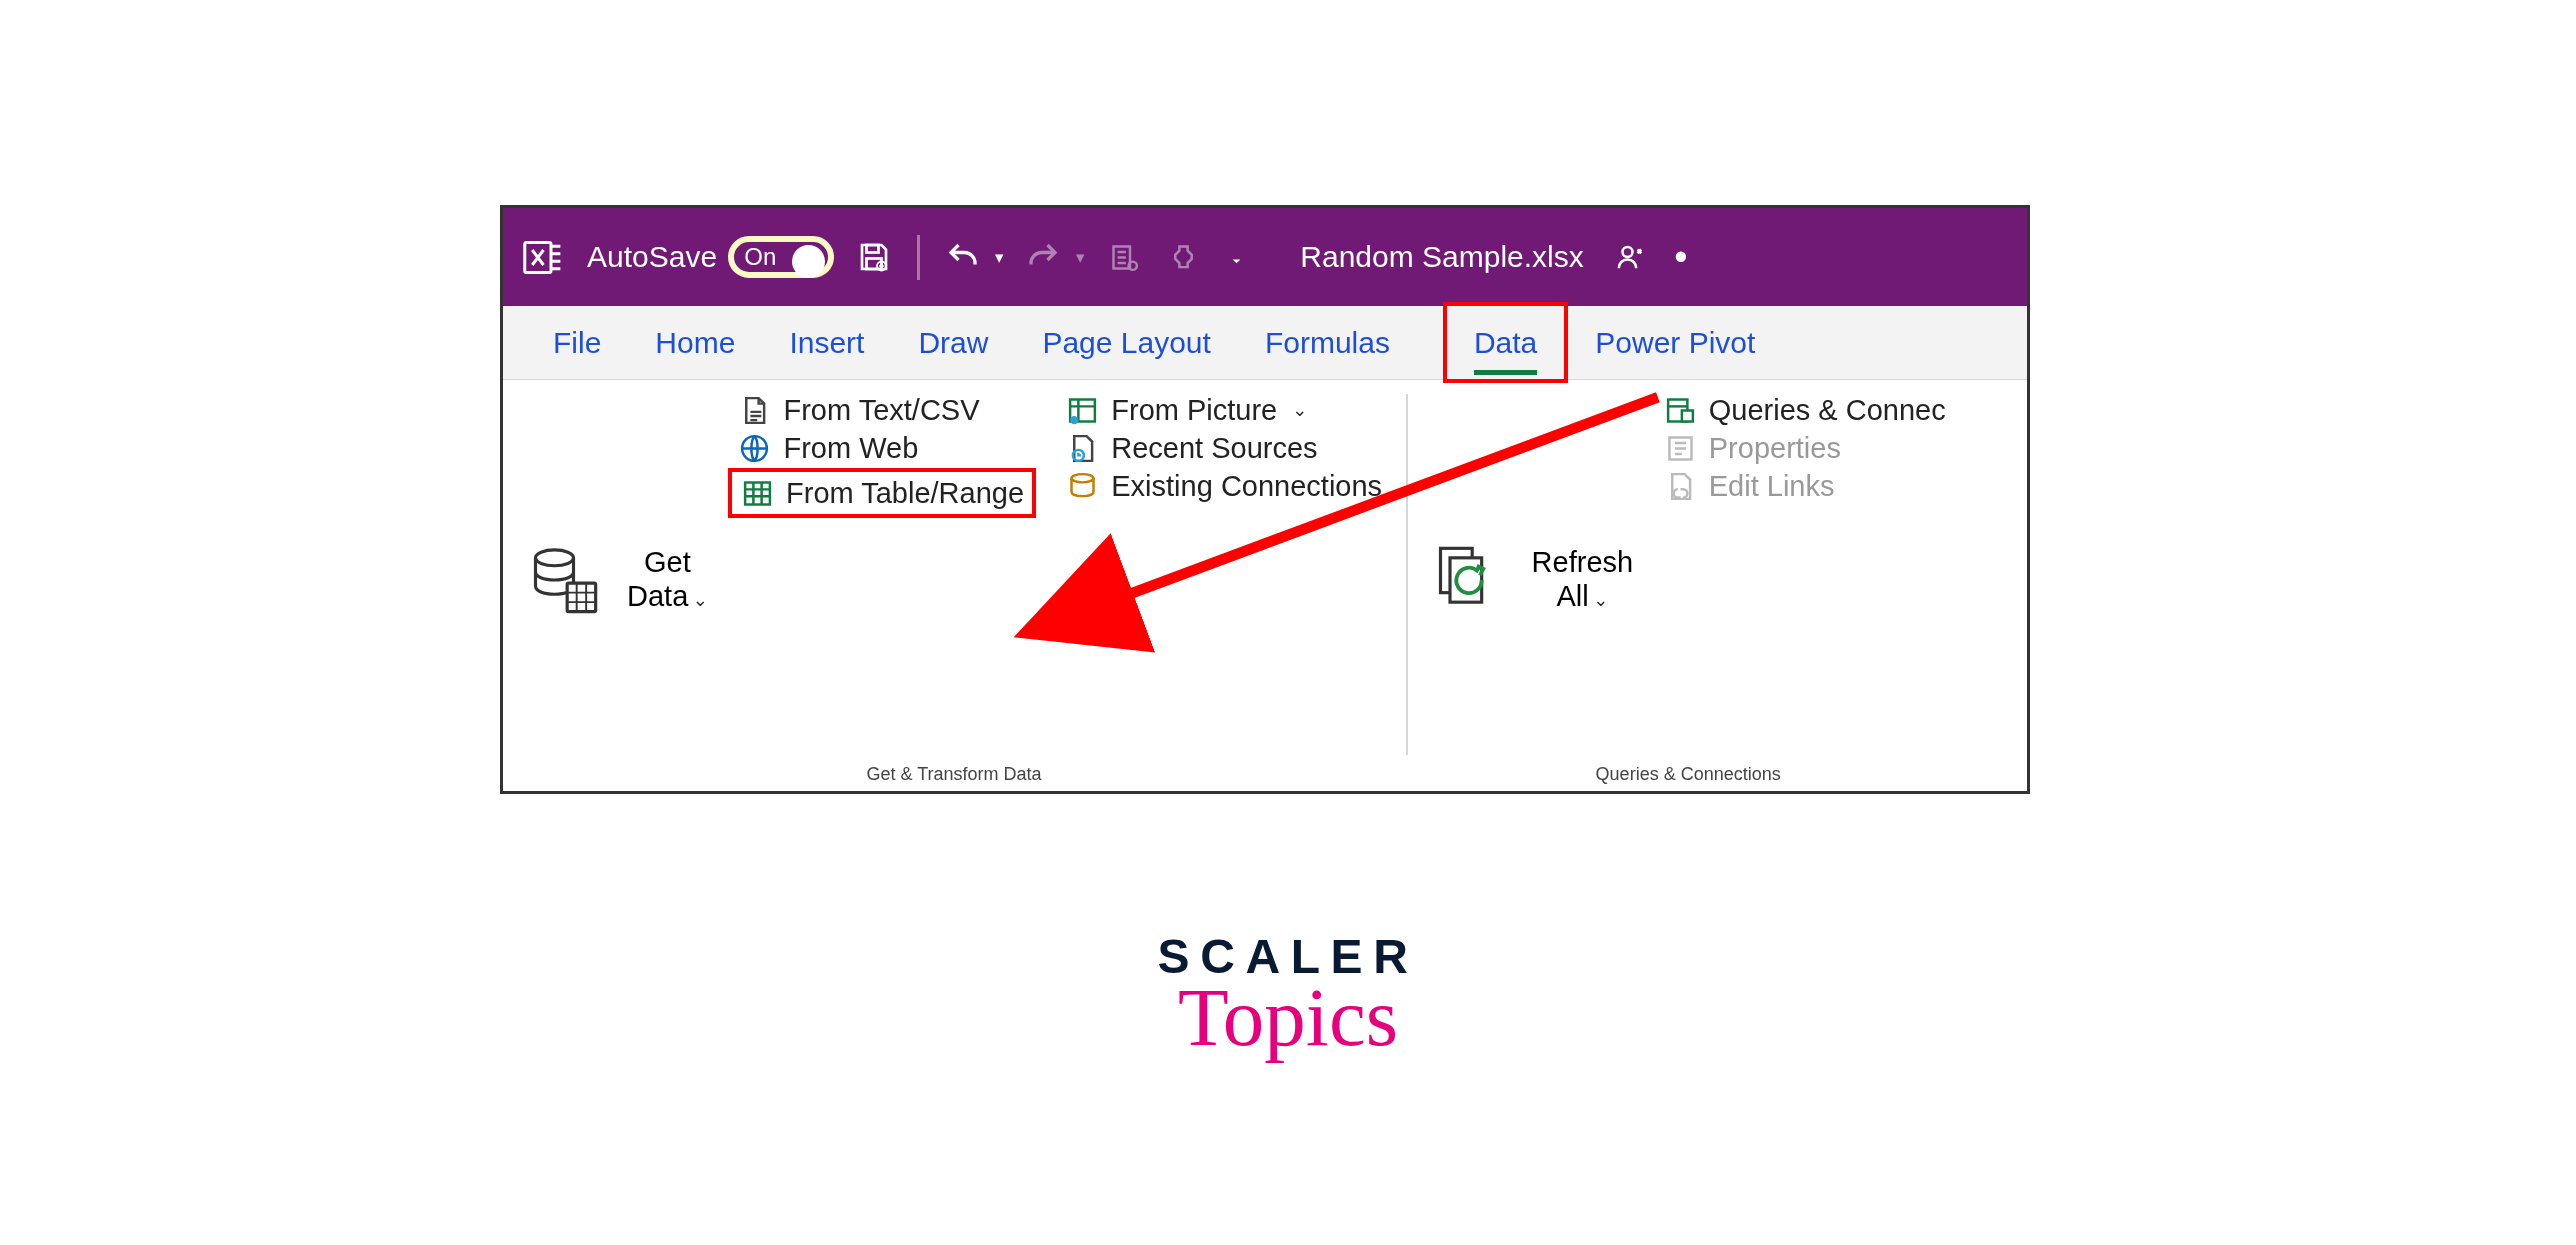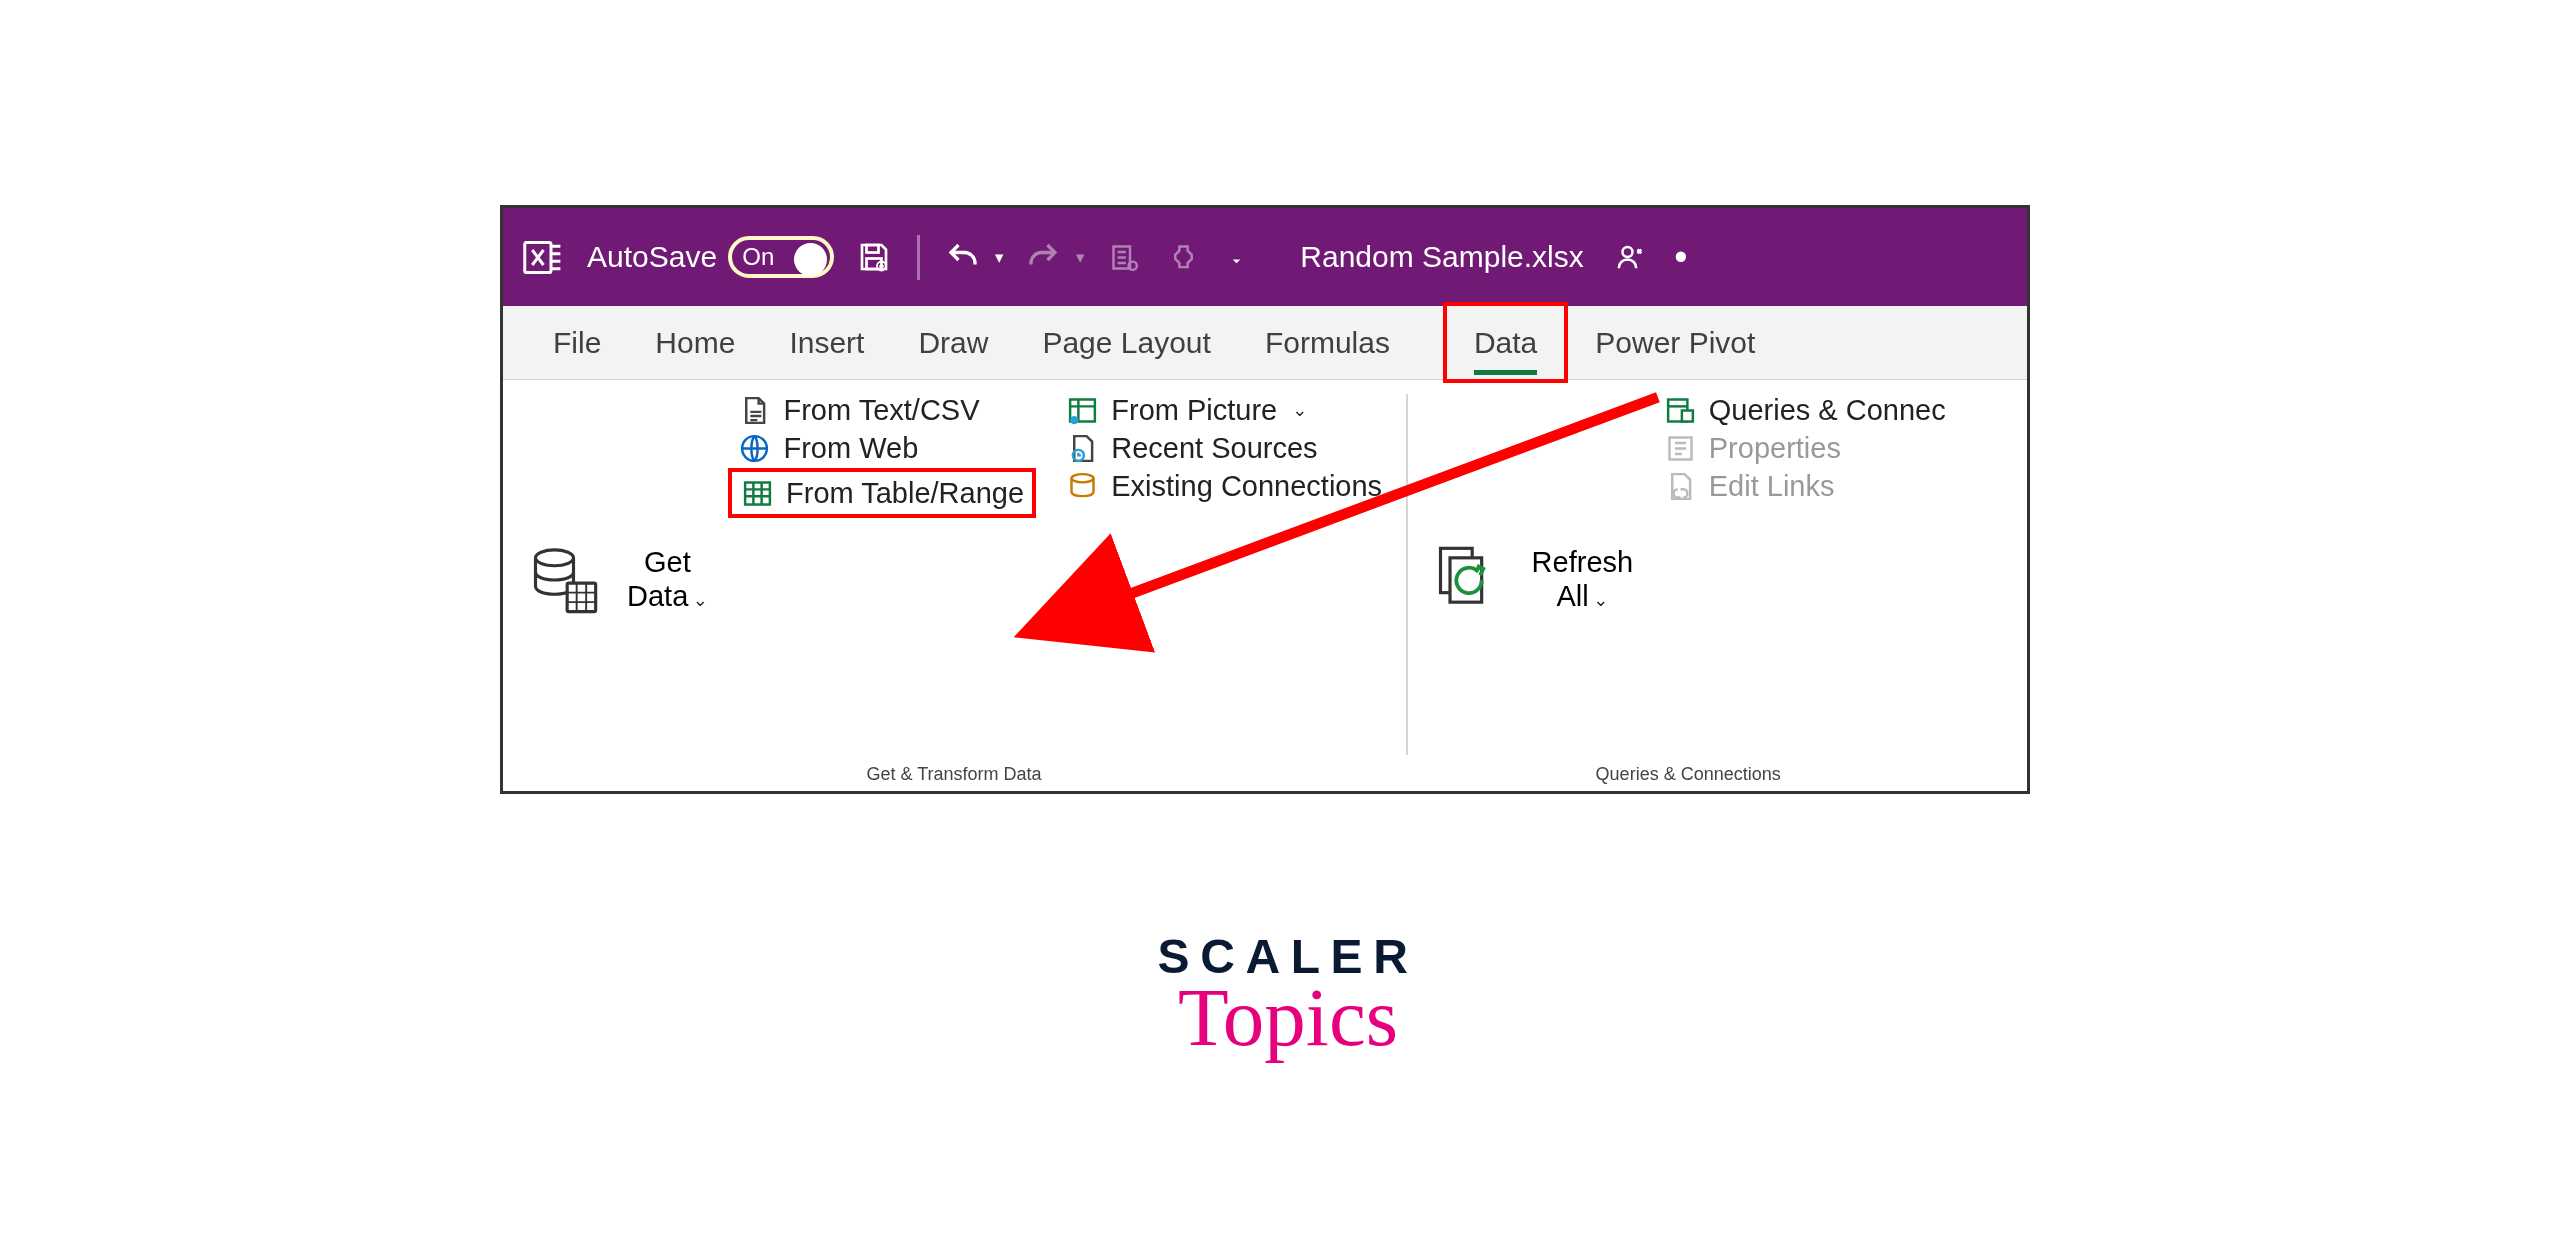--- a/index.html
+++ b/index.html
@@ -36,21 +36,21 @@
     width: 45px; height: 45px;
     display: flex; align-items: center; justify-content: center;
   }
   .autosave-toggle {
     display: inline-flex;
     align-items: center;
     gap: 10.6px;
   }
   .toggle-track {
     width: 106px; height: 42px;
-    border: 4px solid #fef9c3;
+    border: 6px solid #fef9c3;
     border-radius: 30px;
     position: relative;
     display: flex; align-items: center;
   }
   .toggle-label { font-size: 24px; padding-left: 10.6px; color:#fff;}
   .toggle-knob {
     position: absolute; right: 3px; top: 3px;
     width: 33px; height: 33px;
     border-radius: 50%;
     background: #fff;
@@ -71,21 +71,21 @@
     align-items: center;
     background: #f3f3f3;
     height: 73px;
     font-size: 30px;
     gap: 0;
     padding-left: 23px;
   }
   .tab {
     padding: 0 27px;
     line-height: 73px;
-    color: #404040;
+    color: #1d4ed8;
     position: relative;
   }
   .tab.active {
     font-weight: 400;
     border: 4.5px solid #ff0000;
     margin-left: 26px;
   }
   .tab.active::after{
     content:"";
     position:absolute;

